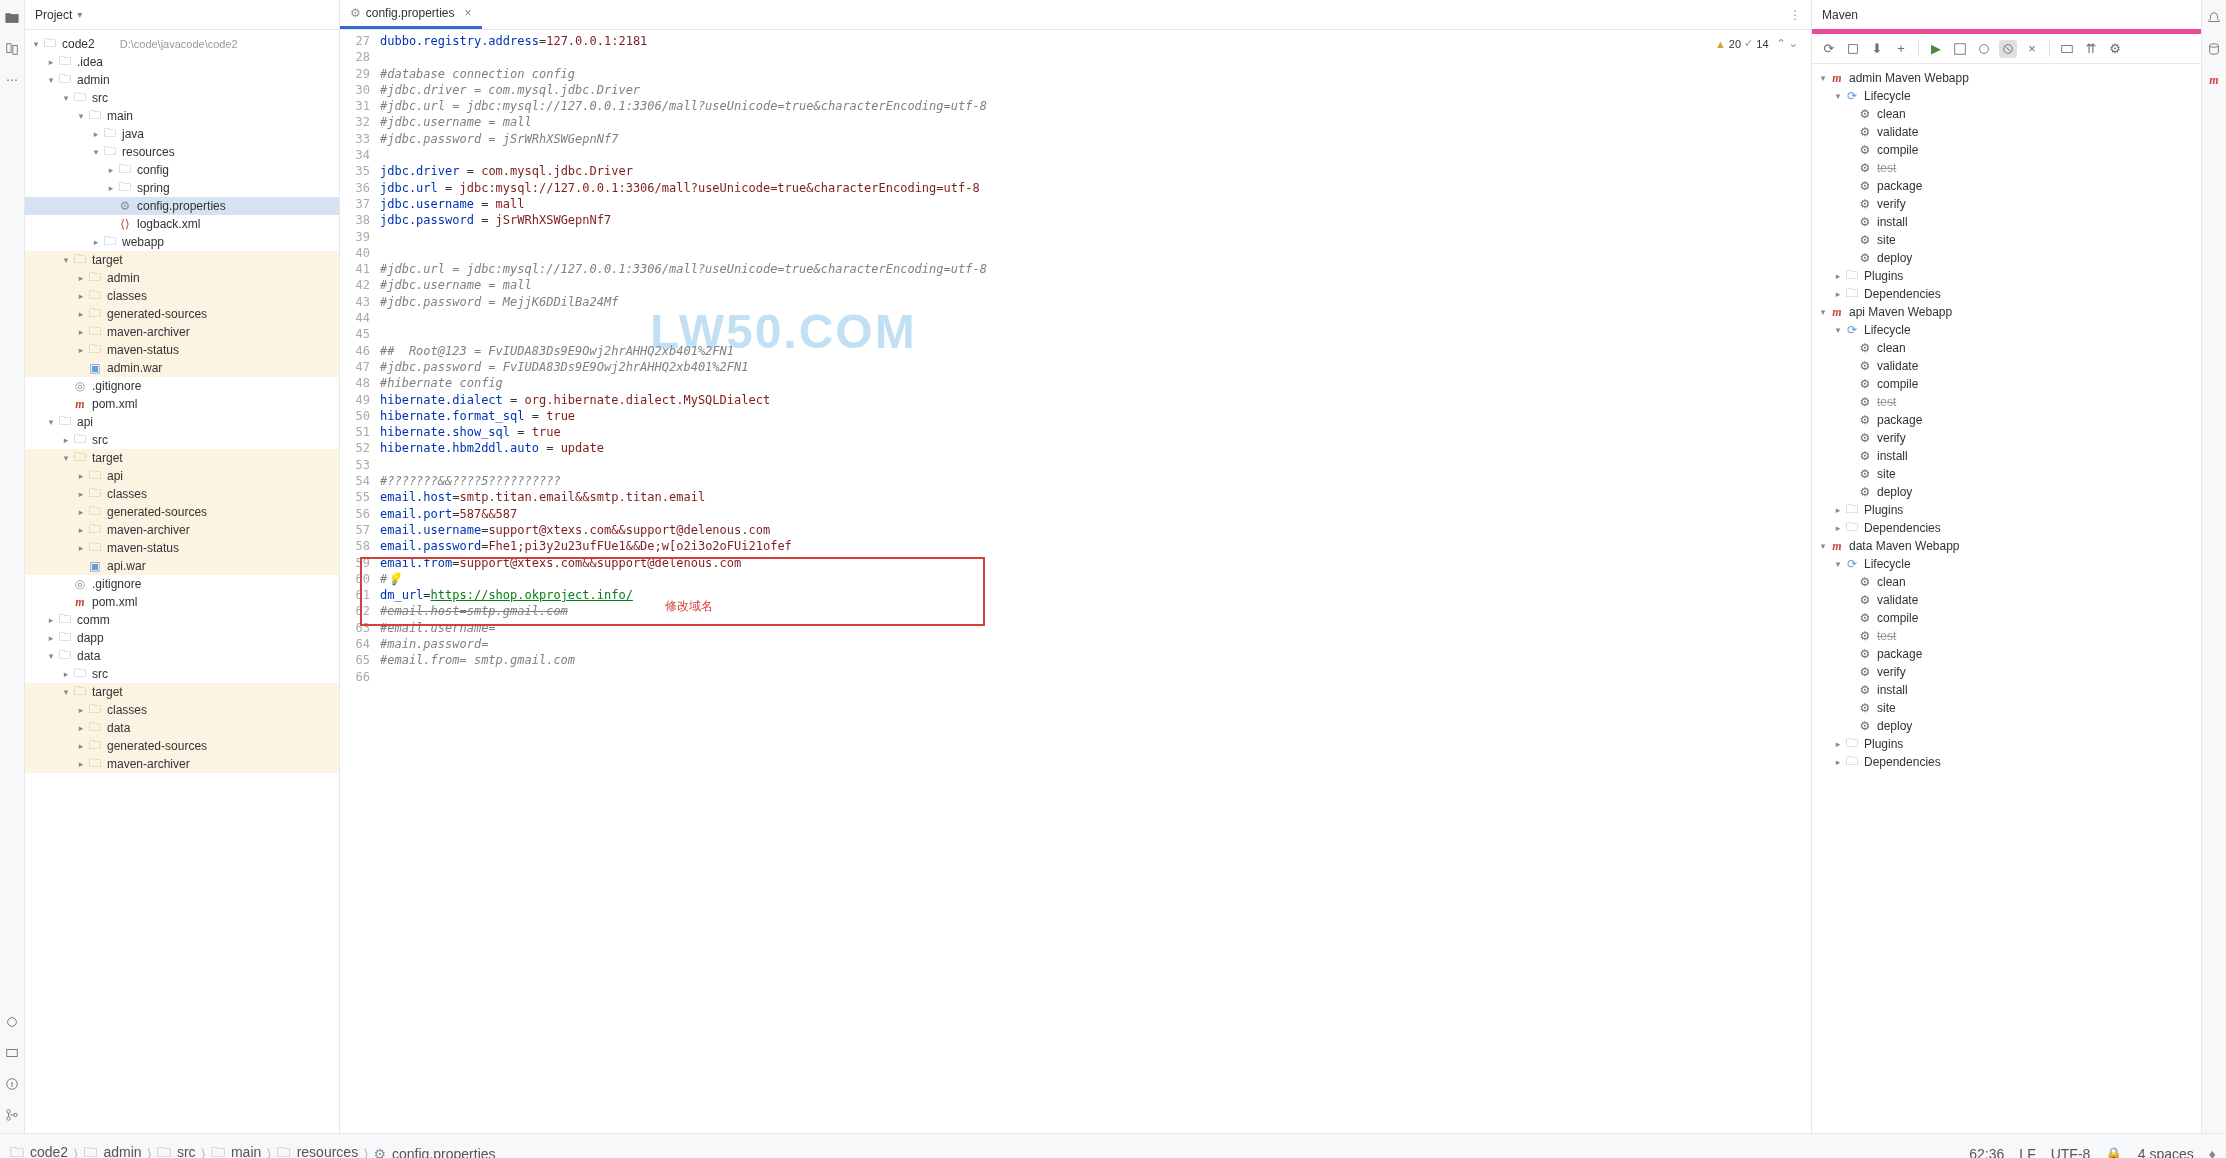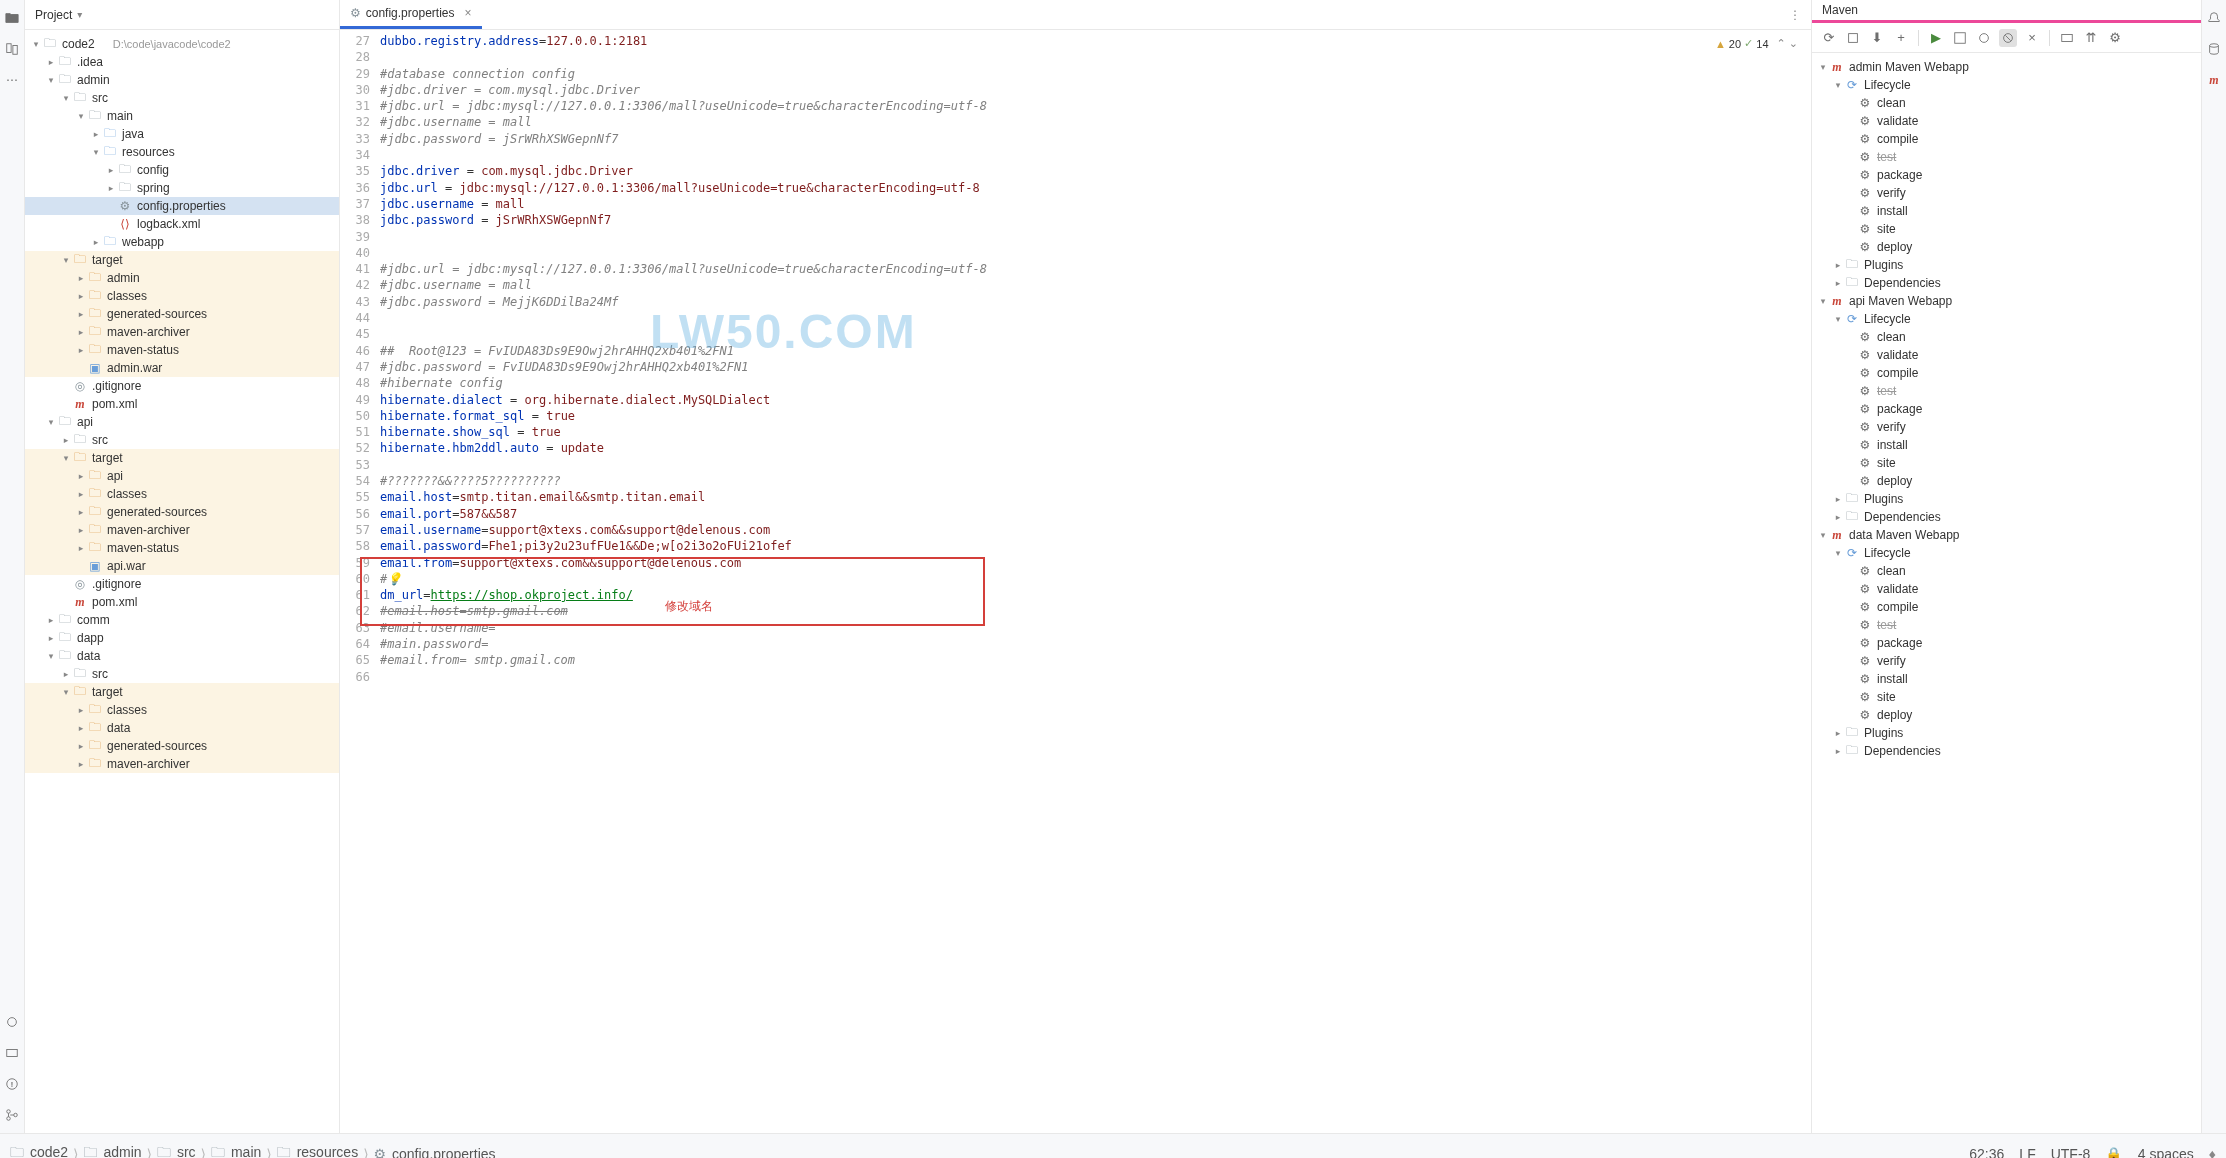--- a/index.html
+++ b/index.html
@@ -23,21 +23,21 @@
     .tree { flex: 1; overflow-y: auto; padding: 5px 0; }
     .tree-item { display: flex; align-items: center; height: 18px; padding-left: 5px; cursor: pointer; white-space: nowrap; }
     .tree-item.selected { background: #d4e2f2; }
     .tree-item.highlighted { background: #fcf4e3; }
     .tree-item .arrow { width: 12px; color: #888; font-size: 9px; text-align: center; }
     .tree-item .arrow.expanded::before { content: '▾'; }
     .tree-item .arrow.collapsed::before { content: '▸'; }
     .tree-item .arrow.none::before { content: ''; }
     .tree-item .tree-icon { width: 16px; margin-right: 4px; display: inline-flex; align-items: center; justify-content: center; }
     .tree-item .name { color: #333; }
-    .tree-item .path { color: #999; margin-left: 5px; font-size: 11px; padding-left: 13px; }
+    .tree-item .path { color: #999; margin-left: 12px; font-size: 11px; padding-left: 13px; }
     
     .folder-icon { color: #87939a; }
     .folder-icon.orange { color: #d89341; }
     .folder-icon.blue { color: #6a9ed8; }
     .file-icon { color: #87939a; }
     .gear-icon { color: #87939a; }
     .xml-icon { color: #c9473a; }
     .m-icon2 { color: #c9473a; font-weight: bold; font-style: italic; font-family: Georgia, serif; font-size: 12px; }
     .war-icon { color: #6a9ed8; }
     
@@ -61,21 +61,21 @@
     .inspection-bar .warn { color: #d6a53c; }
     .inspection-bar .typo { color: #7da86e; }
     
     .watermark { position: absolute; top: 294px; left: 270px; font-size: 48px; font-weight: bold; color: rgba(101, 178, 225, 0.4); pointer-events: none; font-family: Arial; letter-spacing: 2px; }
     
     .red-box { position: absolute; border: 2px solid #d43f3a; pointer-events: none; }
     .red-annotation { position: absolute; color: #d43f3a; font-size: 12px; }
     
     
     .maven-panel { width: 390px; background: #fff; border-left: 1px solid #e8e8e8; display: flex; flex-direction: column; }
-    .maven-header { height: 23px; display: flex; align-items: center; padding: 0 10px; border-bottom: 3px solid #ec4899; font-weight: 500; }
+    .maven-header { height: 34px; display: flex; align-items: center; padding: 0 10px; border-bottom: 5px solid #ec4899; font-weight: 500; }
     .maven-toolbar { height: 30px; display: flex; align-items: center; padding: 0 8px; gap: 6px; border-bottom: 1px solid #e8e8e8; }
     .maven-toolbar .sep { width: 1px; height: 16px; background: #ddd; margin: 0 2px; }
     .maven-toolbar .icon { width: 18px; height: 18px; color: #6e6e6e; cursor: pointer; display: flex; align-items: center; justify-content: center; font-size: 13px; }
     .maven-tree { flex: 1; overflow-y: auto; padding: 5px 0; }
     .maven-item { display: flex; align-items: center; height: 18px; padding-left: 5px; cursor: pointer; }
     .maven-item .arrow { width: 12px; color: #888; font-size: 9px; text-align: center; }
     .maven-item .mv-icon { width: 16px; margin-right: 4px; display: inline-flex; align-items: center; justify-content: center; }
     .cycle-icon { color: #6a9ed8; }
     .gear2-icon { color: #6e6e6e; }
     

